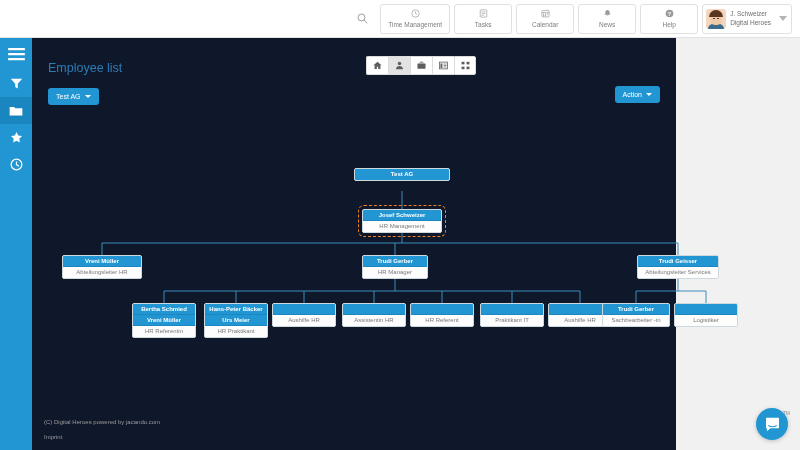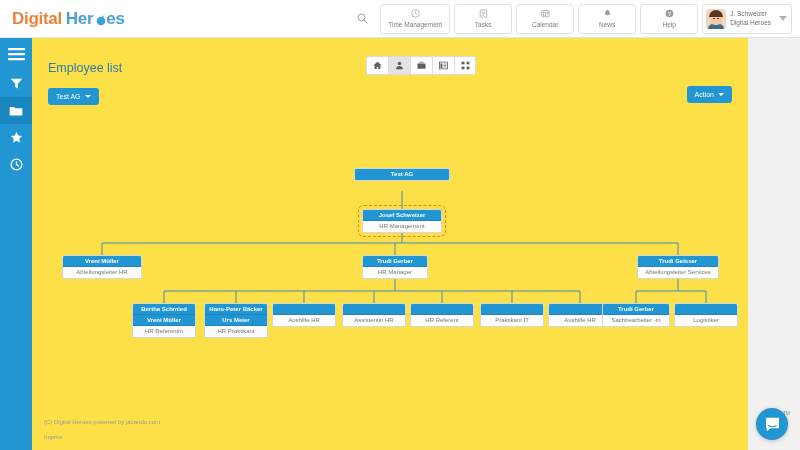--- a/index.html
+++ b/index.html
@@ -45,21 +45,21 @@
   .user-name { font-size:6.5px; color:#6f6f6f; line-height:1.35; white-space:nowrap;}
   .caret-d { width:0;height:0;border-left:4px solid transparent;border-right:4px solid transparent;border-top:5px solid #b3b3b3; margin-left:4px;}
 
   
   .sidebar { position:absolute; top:38px; left:0; width:32px; height:412px; background:#2196d3; }
   .side-item { width:32px; height:27px; display:flex; align-items:center; justify-content:center; color:#fff; }
   .side-item.active { background:#1a86c0; }
   .side-item.hamb { height:32px; }
 
   
-  .content { position:absolute; top:38px; left:32px; width:716px; height:412px; background:#fde047; }
+  .content { position:absolute; top:38px; left:32px; width:644px; height:412px; background:#0f172a; }
   .page-title { position:absolute; left:16px; top:23px; font-size:12.5px; color:#2b7cb4; font-weight:normal; }
   .btn-blue {
     background:#2196d3; color:#fff; border:none; border-radius:3px;
     font-size:7px; padding:5px 8px; display:inline-flex; align-items:center; gap:4px;
     font-family:"Liberation Sans", sans-serif;
   }
   .btn-blue .ca { width:0;height:0;border-left:3px solid transparent;border-right:3px solid transparent;border-top:3.5px solid #fff;}
   .filter-btn { position:absolute; left:16px; top:50px; }
   .action-btn { position:absolute; right:16px; top:48px; }
 
@@ -104,31 +104,20 @@
     box-shadow:0 1px 4px rgba(0,0,0,0.22);
   }
   .chat-tm { position:absolute; right:10px; bottom:34px; font-size:5px; color:#8a8a8a; }
 </style>
 </head>
 <body>
 
 <div id="app">
 
   <div class="header">
-    <div class="logo">
-      <span class="dig">Digital</span>
-      <span class="her">Her</span>
-      <span class="comet">
-        <svg width="13" height="12" viewBox="0 0 13 12">
-          <circle cx="8" cy="7" r="4.3" fill="#3aa0dc"></circle>
-          <path d="M11.8 0.6 L6.6 5.0 L8.8 6.0 Z" fill="#3aa0dc"></path>
-        </svg>
-      </span>
-      <span class="her" style="margin-left:0">es</span>
-    </div>
 
     <div class="hdr-right">
       <div class="search-btn">
         <svg width="11" height="11" viewBox="0 0 16 16">
             <circle cx="6.5" cy="6.5" r="5" fill="none" stroke="#9a9a9a" stroke-width="1.4"></circle>
             <line x1="10.3" y1="10.3" x2="15" y2="15" stroke="#9a9a9a" stroke-width="1.4"></line>
           </svg>
       </div>
 
       <div class="nav-btn">

